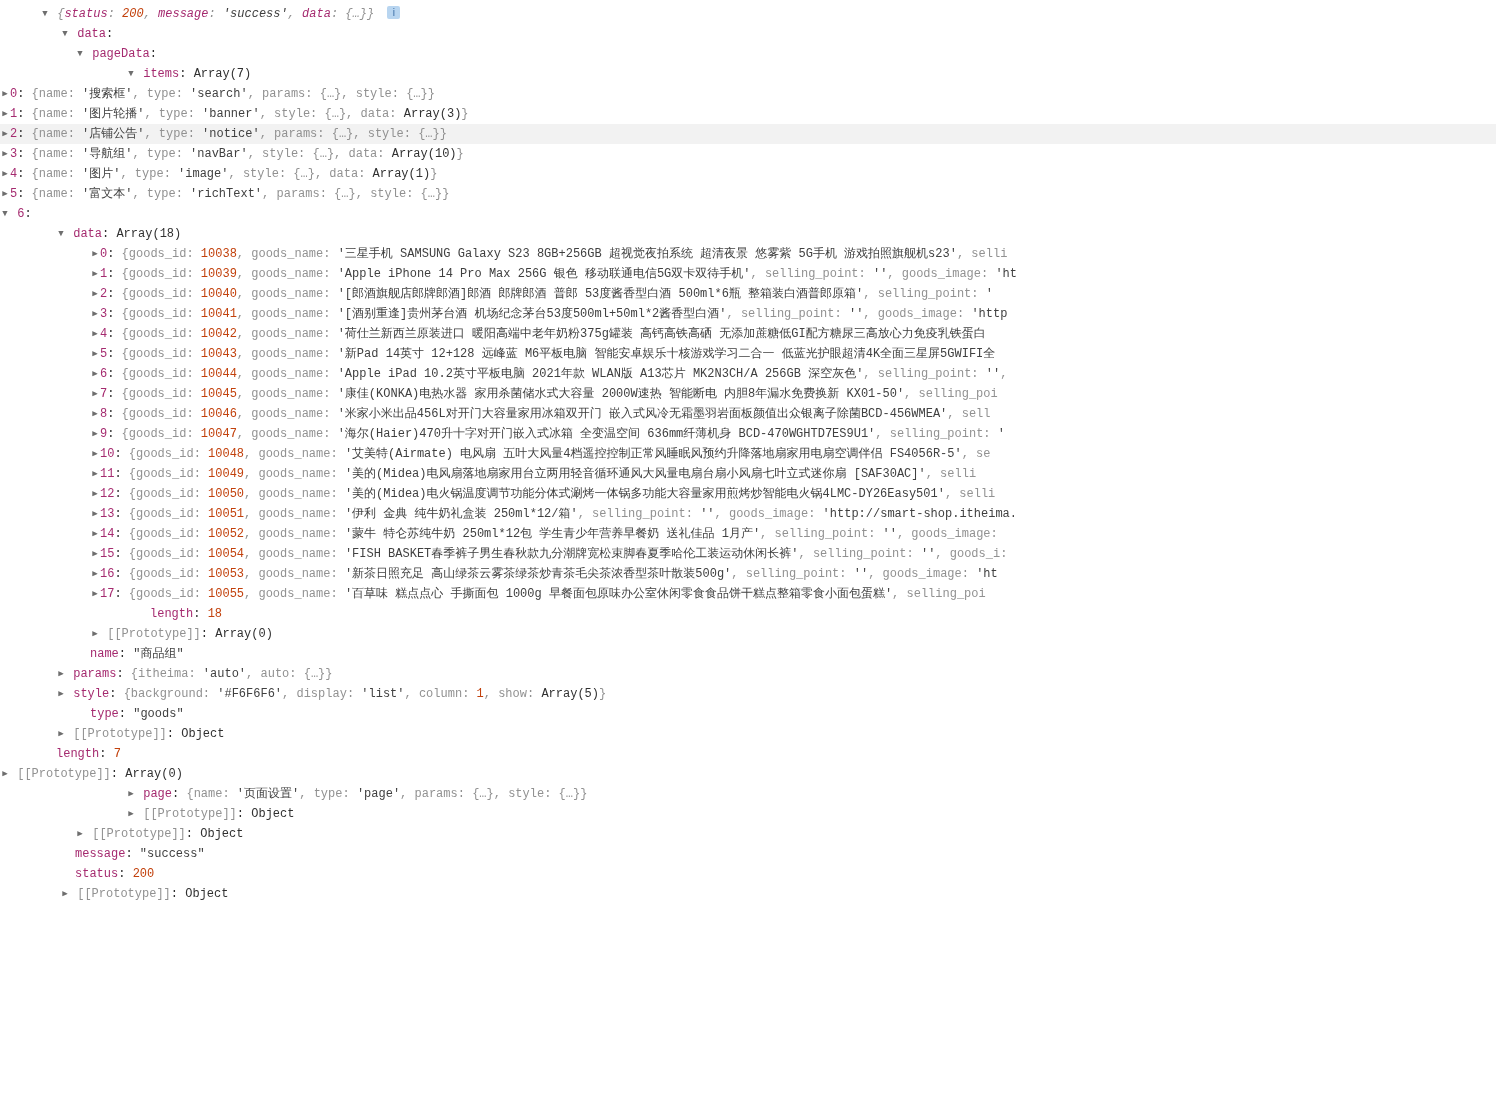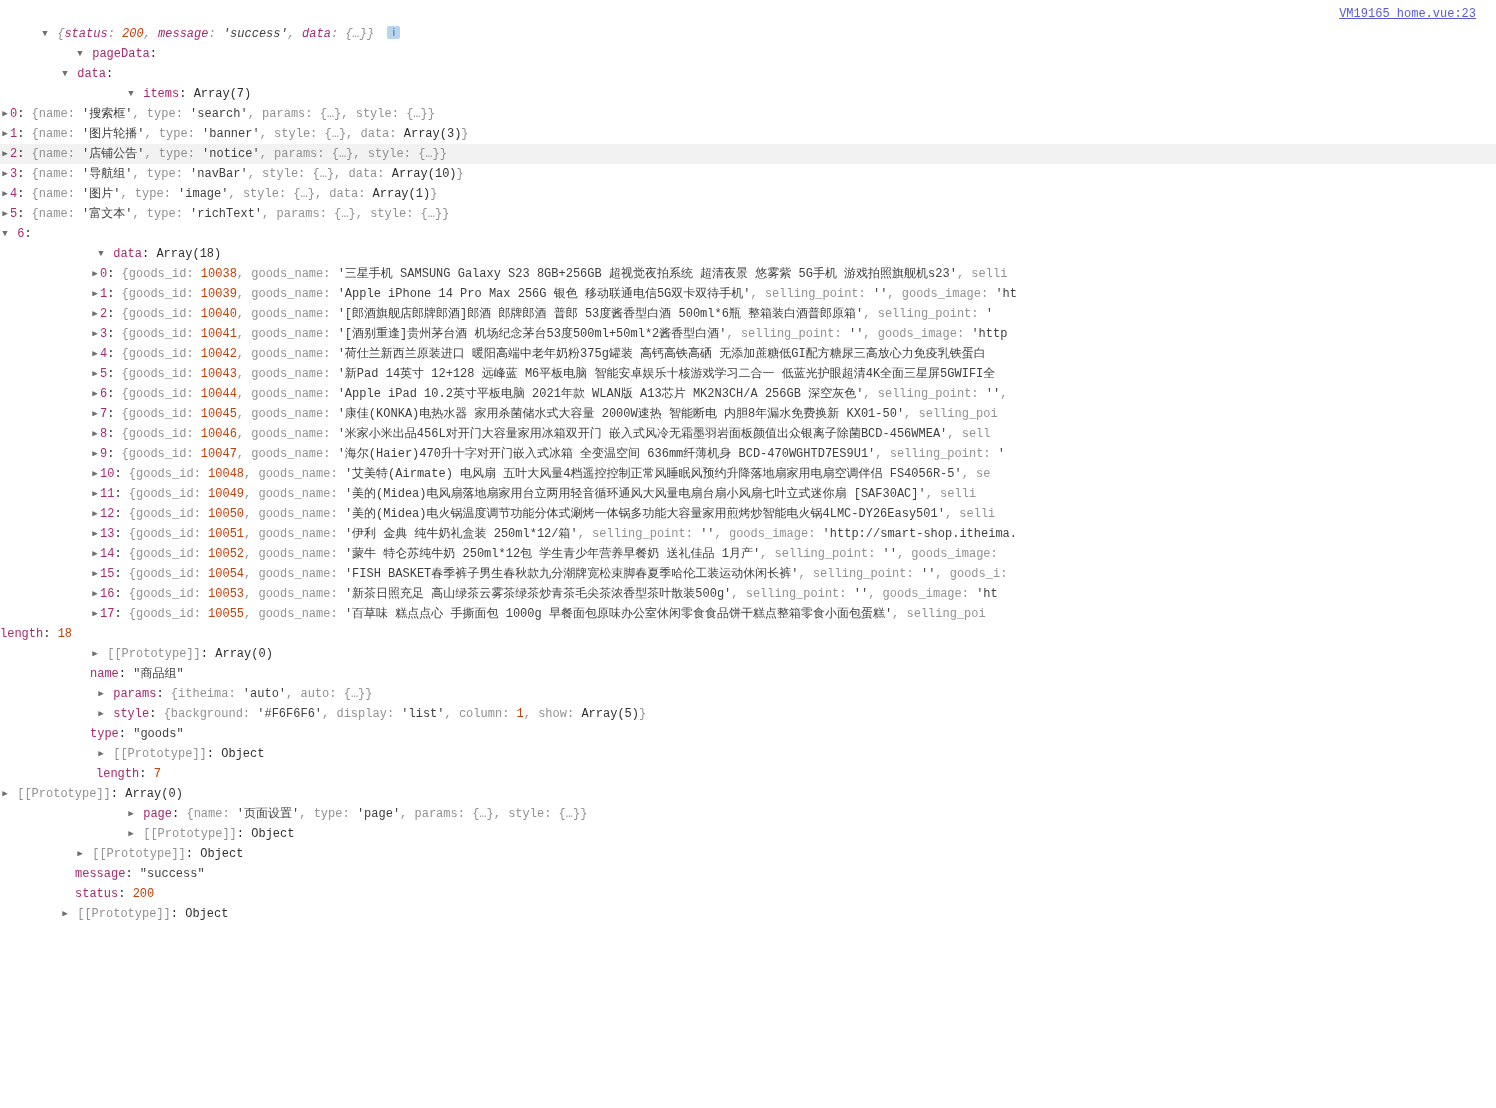--- a/index.html
+++ b/index.html
@@ -61,47 +61,44 @@
     margin-left: 6px;
     font-style: normal;
     font-family: "Helvetica Neue", Arial, sans-serif;
     cursor: pointer;
   }
   .i0 { padding-left: 40px; }
   .i1 { padding-left: 60px; }
   .i2 { padding-left: 75px; }
   .i3 { padding-left: 90px; margin-left: 36px; }
   .i4 { }
-  .i5 { padding-left: 96px; }
+  .i5 { padding-left: 56px; }
   .i6 { padding-left: 90px; }
-  .i7 { }
+  .i7 { padding-left: 150px; }
 </style>
 </head>
 <body>
 
 <div class="console">
 
-  <div class="row link-line">
-    <span class="src-link">VM19165 home.vue:23</span>
-  </div>
 
   <div class="row i0">
     <span class="tri tri-down"></span>
     <span class="dim-it">{</span><span class="key-name">status</span><span class="dim-it">: </span><span class="num" style="font-style:italic">200</span><span class="dim-it">, </span><span class="key-name">message</span><span class="dim-it">: </span><span class="str" style="font-style:italic">'success'</span><span class="dim-it">, </span><span class="key-name">data</span><span class="dim-it">: </span><span class="dim-it">{…}</span><span class="dim-it">}</span>
     <span class="info-badge">i</span>
   </div>
 
+  <div class="row i1">
+    <span class="tri tri-down"></span>
+    <span class="key">data</span><span class="obj">:</span>
+  </div>
+
   <div class="row i2">
     <span class="tri tri-down"></span>
     <span class="key">pageData</span><span class="obj">:</span>
-  </div>
-
-  <div class="row i1">
-    <span class="tri tri-down"></span>
-    <span class="key">data</span><span class="obj">:</span>
   </div>
 
   <div class="row i3">
     <span class="tri tri-down"></span>
     <span class="key">items</span><span class="obj">: </span><span class="obj">Array(7)</span>
   </div>
 
   <div id="items-holder">
       <div class="row i4"><span class="tri tri-right"></span><span class="key">0</span><span class="obj">: </span><span class="dim">{</span><span class="dim">name</span><span class="dim">: </span><span class="str">'搜索框'</span><span class="dim">, </span><span class="dim">type</span><span class="dim">: </span><span class="str">'search'</span><span class="dim">, </span><span class="dim">params</span><span class="dim">: </span><span class="dim">{…}</span><span class="dim">, </span><span class="dim">style</span><span class="dim">: </span><span class="dim">{…}</span><span class="dim">}</span></div>
       <div class="row i4"><span class="tri tri-right"></span><span class="key">1</span><span class="obj">: </span><span class="dim">{</span><span class="dim">name</span><span class="dim">: </span><span class="str">'图片轮播'</span><span class="dim">, </span><span class="dim">type</span><span class="dim">: </span><span class="str">'banner'</span><span class="dim">, </span><span class="dim">style</span><span class="dim">: </span><span class="dim">{…}</span><span class="dim">, </span><span class="dim">data</span><span class="dim">: </span><span class="obj">Array(3)</span><span class="dim">}</span></div>

